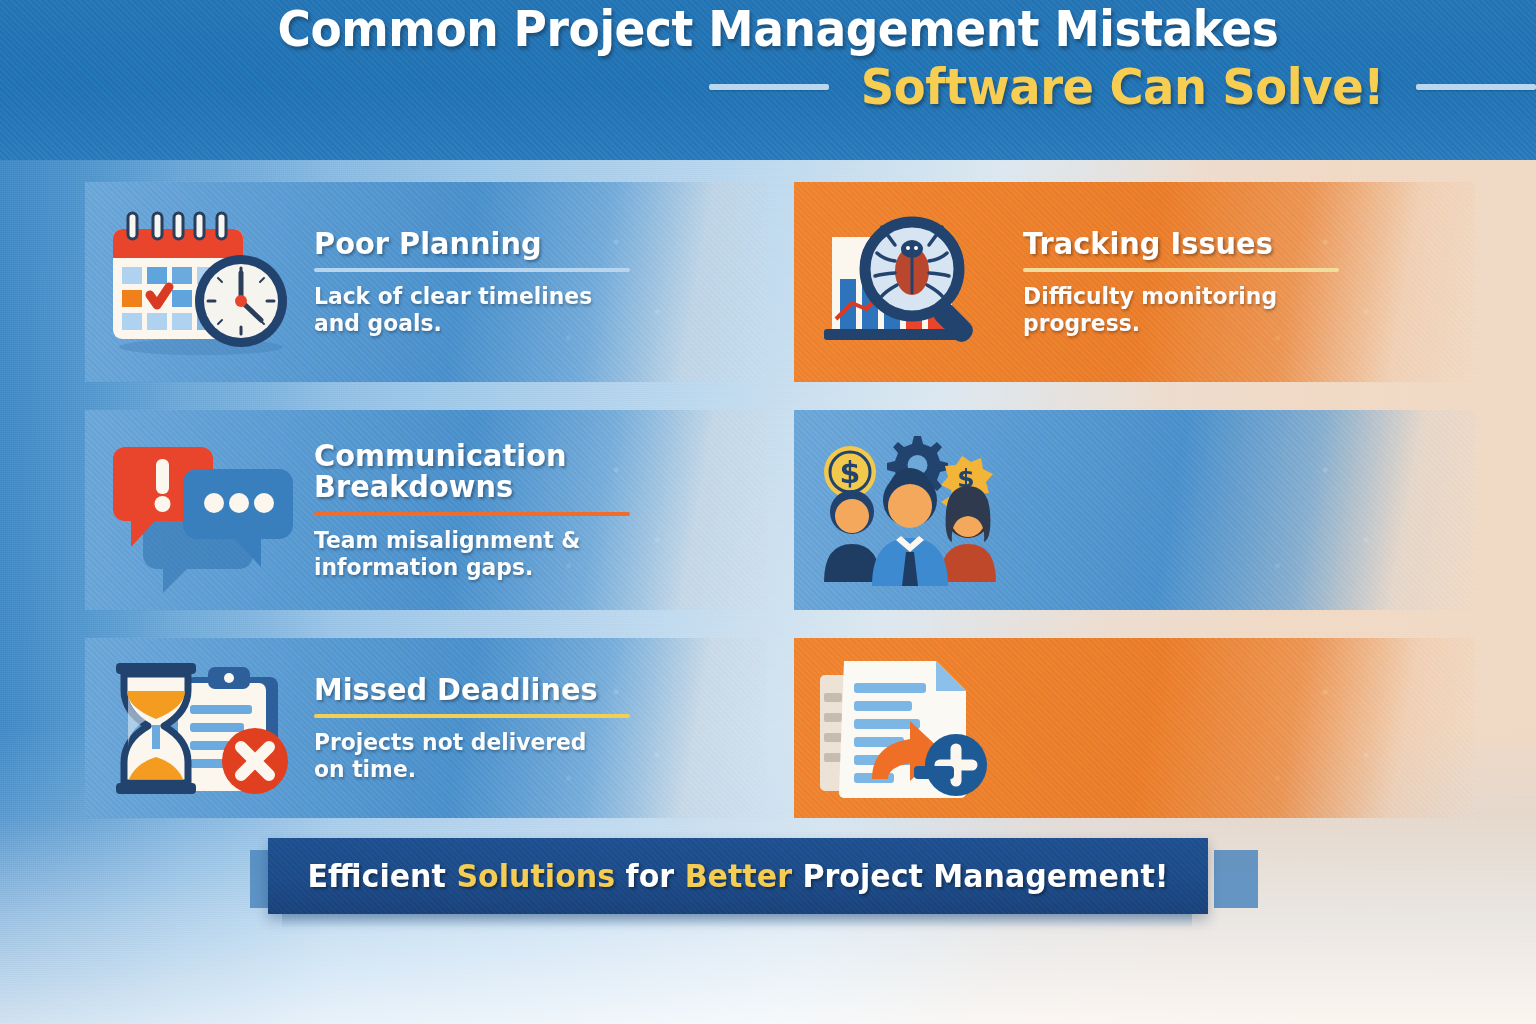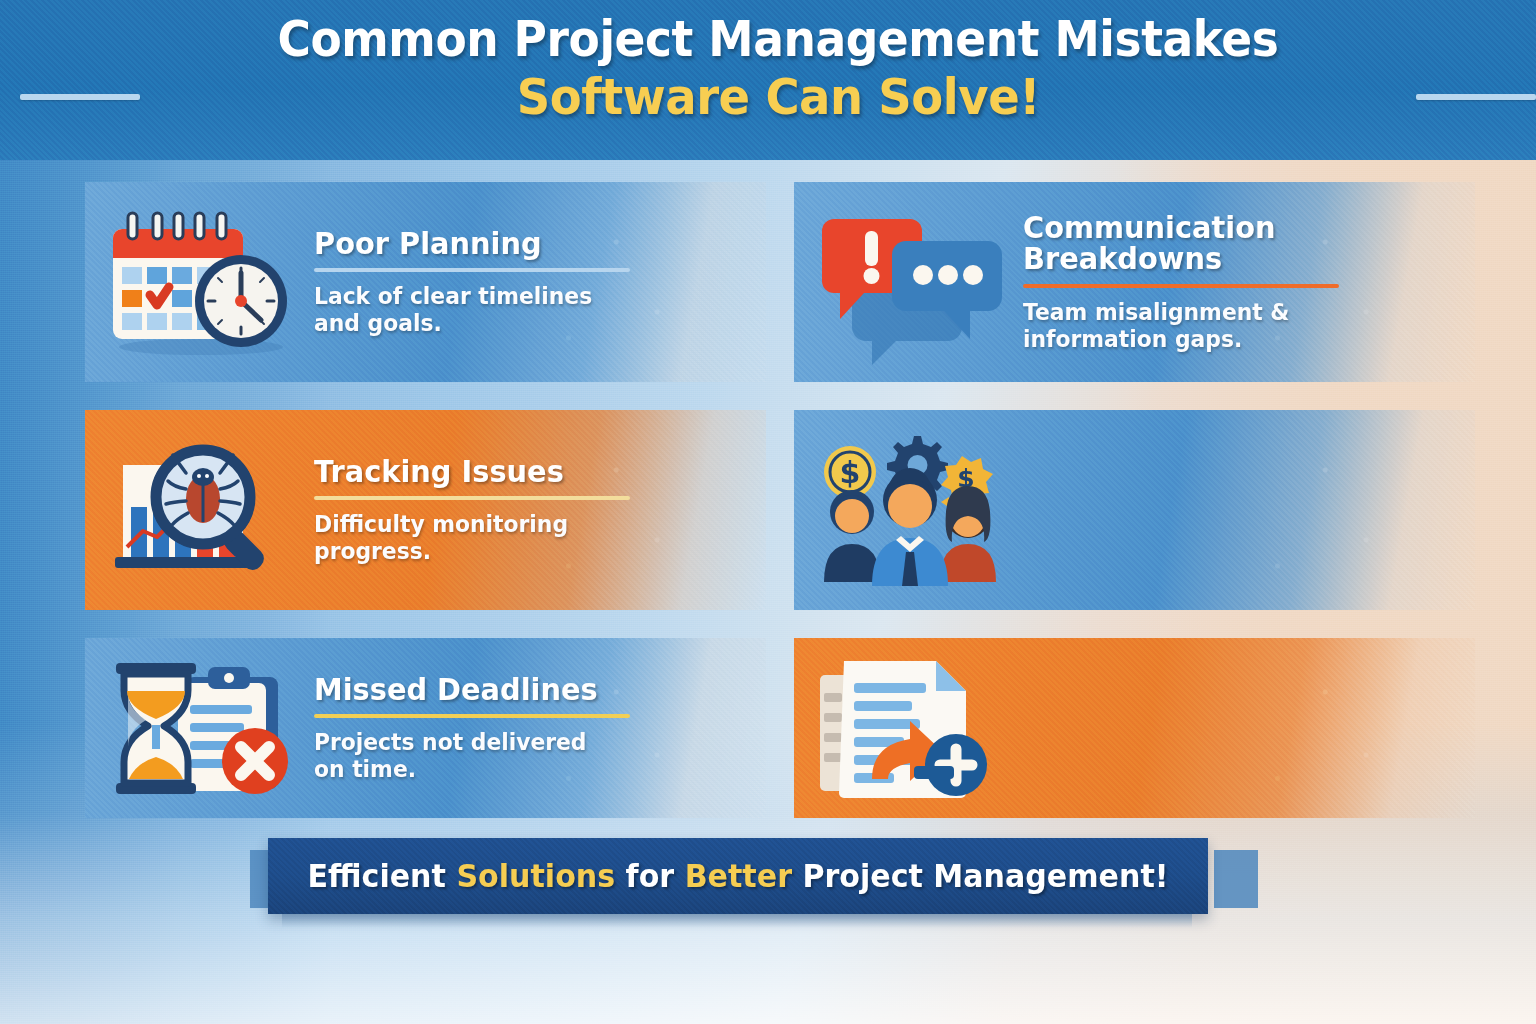--- a/index.html
+++ b/index.html
@@ -45,29 +45,29 @@
   
   .header {
     position:absolute; left:0; top:0; width:1536px; height:160px;
     background:linear-gradient(180deg,#2573b4 0%,#2272b3 55%,#2a79ba 100%);
     overflow:hidden;
   }
   .header:after{
     content:""; position:absolute; inset:0; opacity:.18; mix-blend-mode:overlay;
     background-image:repeating-linear-gradient(45deg, rgba(255,255,255,.35) 0 2px, rgba(0,0,0,.1) 2px 4px);
   }
-  .header-inner{ position:relative; z-index:2; text-align:center; padding-top:14px;margin-left:20px; }
+  .header-inner{ position:relative; z-index:2; text-align:center; padding-top:4px;margin-left:20px; }
   .title-line1{
     font-family:"DejaVu Sans", sans-serif;
     font-weight:700; font-size:49px; letter-spacing:-.5px;
     color:#ffffff; text-shadow:2px 3px 4px rgba(0,0,0,.33);
     transform:scaleX(.93); line-height:1.08;
   }
   .title-line2-wrap{
-    display:flex; align-items:center; justify-content:space-between; gap:12px;
+    display:flex; align-items:center; justify-content:flex-end; gap:12px;
     margin-top:4px;
   }
   .title-rule{
     width:120px; height:6px; background:#b9d7ef; border-radius:2px;
     box-shadow:0 1px 2px rgba(0,0,0,.2);
   }
   .title-line2{
     font-family:"DejaVu Sans", sans-serif;
     font-weight:700; font-size:50px; letter-spacing:-.5px;
     color:#f7ce52; text-shadow:2px 3px 4px rgba(0,0,0,.33);
@@ -241,51 +241,20 @@
             <line x1="140" y1="94" x2="160" y2="113" stroke="#2a3d59" stroke-width="5" stroke-linecap="round"></line>
             <circle cx="140" cy="94" r="6" fill="#e8452c"></circle>
           </g>
         </svg>
       </div>
       <div class="card-text">
         <div class="card-title">Poor Planning</div>
         <div class="card-rule" style="background:#b7d5ee"></div>
         <div class="card-desc">Lack of clear timelines
 and goals.</div>
-      </div>
-    </div>
-
-    <div class="card blue">
-      <div class="icon-box">
-        <svg width="200" height="155" viewBox="0 0 200 155">
-          <g opacity=".55">
-            <rect x="42" y="72" width="110" height="64" rx="14" fill="#2e72b0"></rect>
-            <path d="M62 136 l0 24 l24 -24z" fill="#2e72b0"></path>
-          </g>
-          <g>
-            <rect x="12" y="14" width="100" height="74" rx="12" fill="#e8452c"></rect>
-            <path d="M30 88 l0 26 l24 -26z" fill="#e8452c"></path>
-            <rect x="55" y="26" width="13" height="35" rx="6" fill="#fbf7ef"></rect>
-            <circle cx="61.5" cy="71" r="8" fill="#fbf7ef"></circle>
-          </g>
-          <g>
-            <rect x="82" y="36" width="110" height="70" rx="14" fill="#3a7fbd"></rect>
-            <path d="M160 106 l0 28 l-26 -28z" fill="#3a7fbd"></path>
-            <circle cx="113" cy="70" r="10" fill="#fbf7ef"></circle>
-            <circle cx="138" cy="70" r="10" fill="#fbf7ef"></circle>
-            <circle cx="163" cy="70" r="10" fill="#fbf7ef"></circle>
-          </g>
-        </svg>
-      </div>
-      <div class="card-text">
-        <div class="card-title">Communication
-Breakdowns</div>
-        <div class="card-rule" style="background:#ef6c2a"></div>
-        <div class="card-desc">Team misalignment &amp;
-information gaps.</div>
       </div>
     </div>
 
     <div class="card orange">
       <div class="icon-box">
         <svg width="200" height="150" viewBox="0 0 200 150">
           <rect x="22" y="30" width="120" height="92" fill="#fbf7ef"></rect>
           <g>
             <rect x="30" y="72" width="16" height="50" fill="#2d74bd"></rect>
             <rect x="52" y="56" width="16" height="66" fill="#2d74bd"></rect>
@@ -321,20 +290,51 @@
       <div class="card-text">
         <div class="card-title">Tracking Issues</div>
         <div class="card-rule" style="background:#f3dd9c"></div>
         <div class="card-desc">Difficulty monitoring
 progress.</div>
       </div>
     </div>
 
     <div class="card blue">
       <div class="icon-box">
+        <svg width="200" height="155" viewBox="0 0 200 155">
+          <g opacity=".55">
+            <rect x="42" y="72" width="110" height="64" rx="14" fill="#2e72b0"></rect>
+            <path d="M62 136 l0 24 l24 -24z" fill="#2e72b0"></path>
+          </g>
+          <g>
+            <rect x="12" y="14" width="100" height="74" rx="12" fill="#e8452c"></rect>
+            <path d="M30 88 l0 26 l24 -26z" fill="#e8452c"></path>
+            <rect x="55" y="26" width="13" height="35" rx="6" fill="#fbf7ef"></rect>
+            <circle cx="61.5" cy="71" r="8" fill="#fbf7ef"></circle>
+          </g>
+          <g>
+            <rect x="82" y="36" width="110" height="70" rx="14" fill="#3a7fbd"></rect>
+            <path d="M160 106 l0 28 l-26 -28z" fill="#3a7fbd"></path>
+            <circle cx="113" cy="70" r="10" fill="#fbf7ef"></circle>
+            <circle cx="138" cy="70" r="10" fill="#fbf7ef"></circle>
+            <circle cx="163" cy="70" r="10" fill="#fbf7ef"></circle>
+          </g>
+        </svg>
+      </div>
+      <div class="card-text">
+        <div class="card-title">Communication
+Breakdowns</div>
+        <div class="card-rule" style="background:#ef6c2a"></div>
+        <div class="card-desc">Team misalignment &amp;
+information gaps.</div>
+      </div>
+    </div>
+
+    <div class="card blue">
+      <div class="icon-box">
         <svg width="200" height="160" viewBox="0 0 200 160">
           <g transform="translate(78,6)">
             <path d="M26 0 l7 0 l2 8 l8 3 l6 -5 l5 5 l-5 6 l3 8 l8 2 l0 7 l-8 2 l-3 8 l5 6 l-5 5 l-6 -5 l-8 3 l-2 8 l-7 0 l-2 -8 l-8 -3 l-6 5 l-5 -5 l5 -6 l-3 -8 l-8 -2 l0 -7 l8 -2 l3 -8 l-5 -6 l5 -5 l6 5 l8 -3z" fill="#22436e"></path>
             <circle cx="29.5" cy="29" r="10" fill="#6ea8d8"></circle>
           </g>
           <g>
             <circle cx="40" cy="42" r="26" fill="#f2c94c"></circle>
             <circle cx="40" cy="42" r="20" fill="none" stroke="#22436e" stroke-width="3"></circle>
             <text x="40" y="53" font-family="DejaVu Sans, sans-serif" font-size="30" font-weight="bold" fill="#22436e" text-anchor="middle">$</text>
             <path d="M47 64 l10 3 l-9 8z" fill="#f2c94c"></path>

